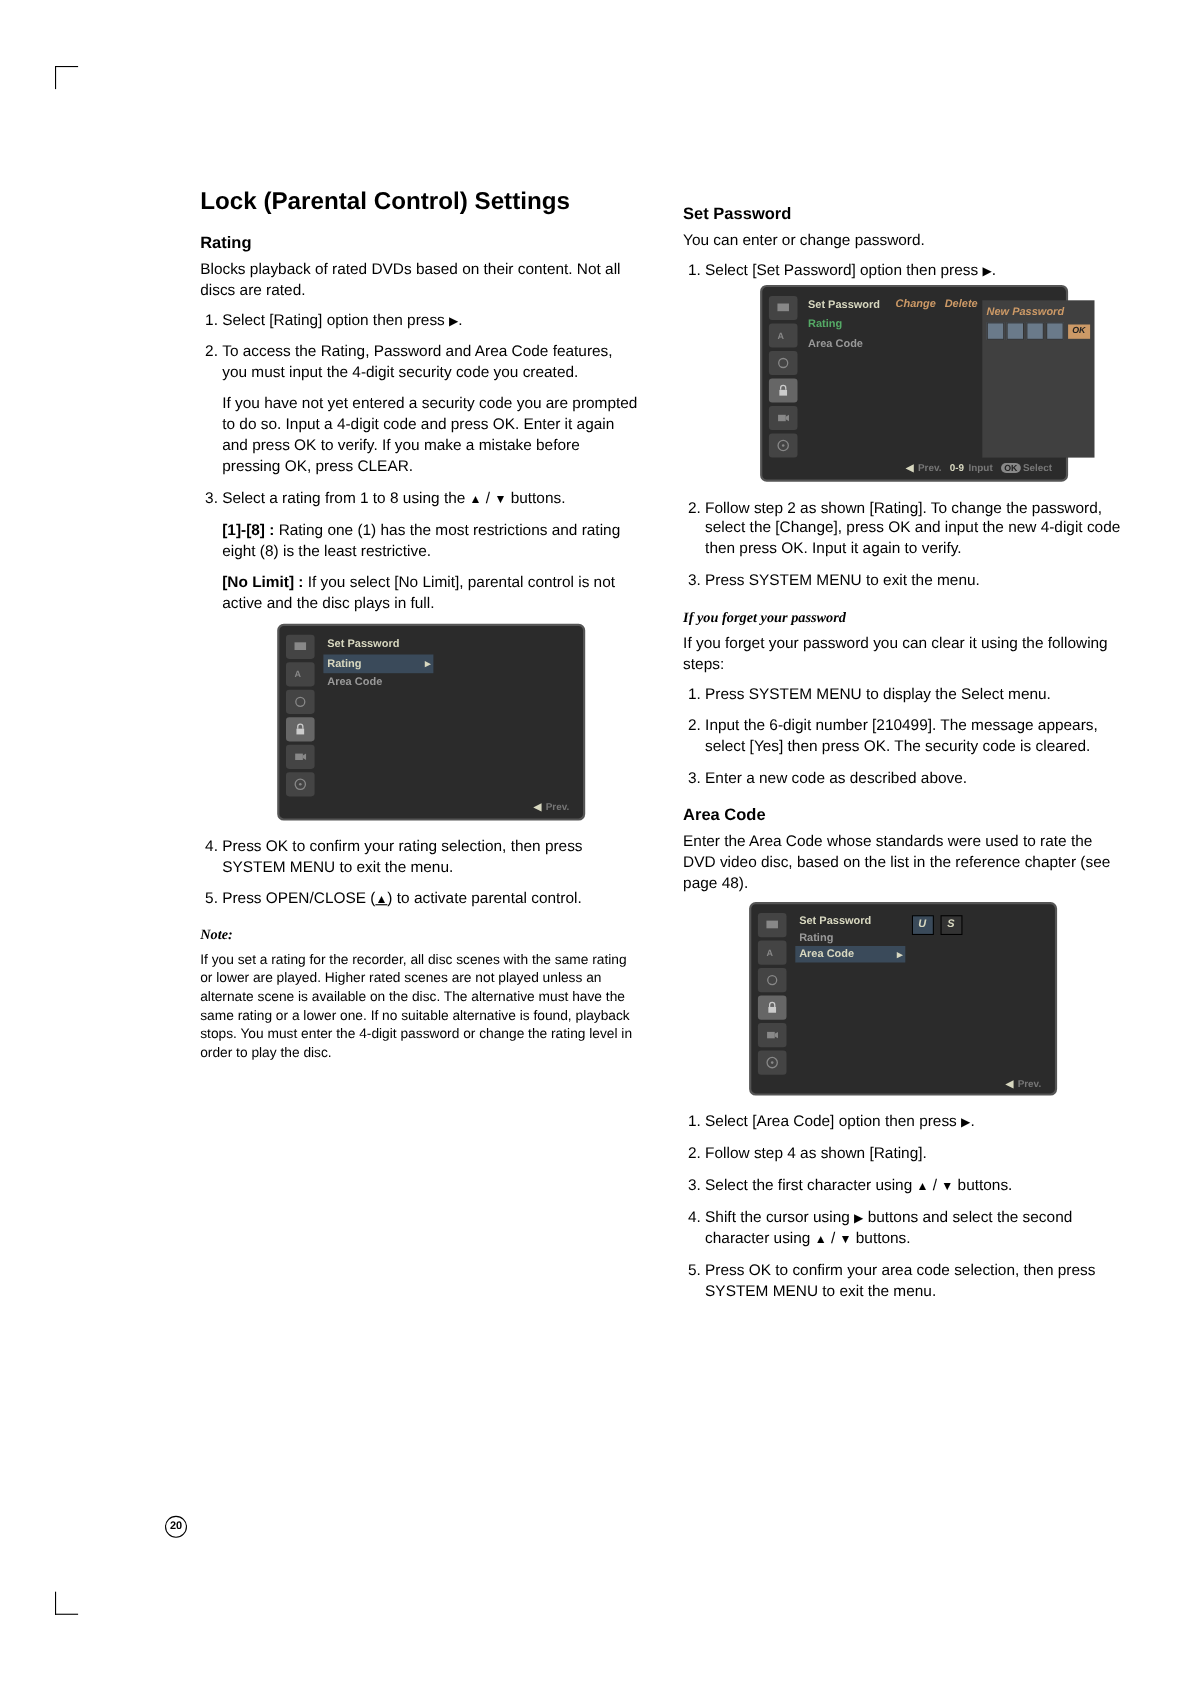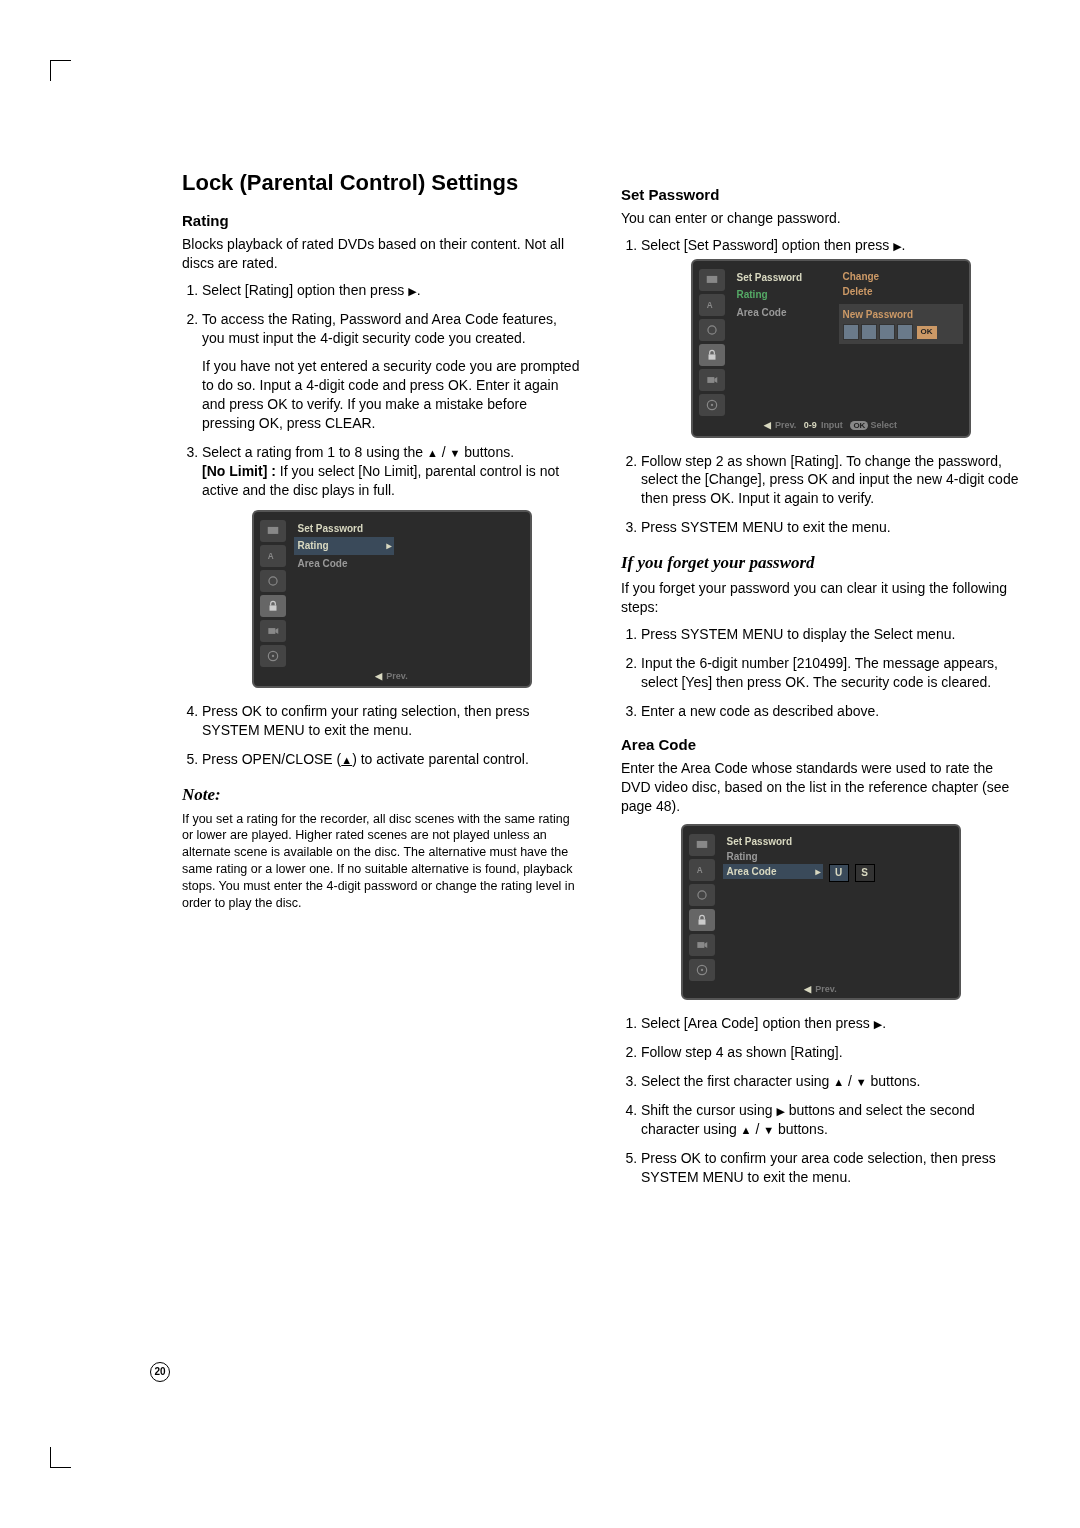--- a/index.html
+++ b/index.html
@@ -51,21 +51,21 @@
   }
   h2 {
     font-size: 15px;
     font-weight: bold;
     margin: 16px 0 6px 0;
   }
   .italic-bold {
     font-family: Georgia, 'Times New Roman', serif;
     font-style: italic;
     font-weight: bold;
-    font-size: 17px;
+    font-size: 13px;
     margin: 16px 0 6px 0;
   }
   p {
     margin: 4px 0 8px 0;
     line-height: 1.35;
   }
   ol {
     margin: 4px 0 8px 0;
     padding-left: 20px;
     line-height: 1.35;
@@ -143,37 +143,38 @@
   }
   .osd-menu-item .arrow {
     position: absolute;
     right: 2px;
     top: 2px;
     color: #d8d8c0;
   }
   .osd-right {
     flex: 1;
     display: flex;
-    flex-direction: column;
+    flex-direction: row;
     padding-top: 2px;
+    font-style: italic;
   }
   .osd-right-item {
     padding: 1px 4px;
     color: #a8b890;
     white-space: nowrap;
   }
   .osd-right-item.hl {
     color: #d8d8c0;
   }
   .check::before {
     content: "\2713 ";
     color: #d8d8c0;
   }
   .osd-footer {
-    text-align: center;
+    text-align: right;
     padding: 3px 6px 0 6px;
     font-size: 9px;
     color: #888;
   }
   .osd-footer .lbl { color: #777; }
   .osd-footer .key { color: #d8d8c0; margin-right: 4px; }
   .osd-footer .okbadge {
     background: #888;
     color: #222;
     border-radius: 5px;
@@ -221,21 +222,21 @@
     color: #d8d8c0;
     font-size: 10px;
     text-align: center;
     line-height: 16px;
   }
   .ac-cell.hl {
     background: #3a4a5a;
   }
   .page-number {
     position: absolute;
-    bottom: 146px;
+    bottom: 130px;
     left: 150px;
     width: 18px;
     height: 18px;
     border: 1.5px solid #000;
     border-radius: 50%;
     font-size: 10px;
     font-weight: bold;
     text-align: center;
     line-height: 18px;
   }
@@ -258,20 +259,23 @@
       <ol>
         <li>
           <span>Select [Rating] option then press </span><span class="glyph-right"></span><span>.</span>
         </li>
         <li>
           <span>To access the Rating, Password and Area Code features, you must input the 4-digit security code you created.</span>
           <div class="indent-block" style="margin-left:0; margin-top:10px;">If you have not yet entered a security code you are prompted to do so. Input a 4-digit code and press OK. Enter it again and press OK to verify. If you make a mistake before pressing OK, press CLEAR.</div>
         </li>
         <li>
           <span>Select a rating from 1 to 8 using the </span><span class="glyph-up"></span><span> / </span><span class="glyph-down"></span><span> buttons.</span>
+          <div class="indent-block" style="margin-left:0; margin-top:10px;">
+            <b>[1]-[8] :</b><span> Rating one (1) has the most restrictions and rating eight (8) is the least restrictive.</span>
+          </div>
           <div class="indent-block" style="margin-left:0;">
             <b>[No Limit] :</b><span> If you select [No Limit], parental control is not active and the disc plays in full.</span>
           </div>
 
           
           <div class="osd">
             <div class="osd-body">
               <div class="osd-iconcol">
                 <div class="osd-icon">
                     <svg viewBox="0 0 24 24">

